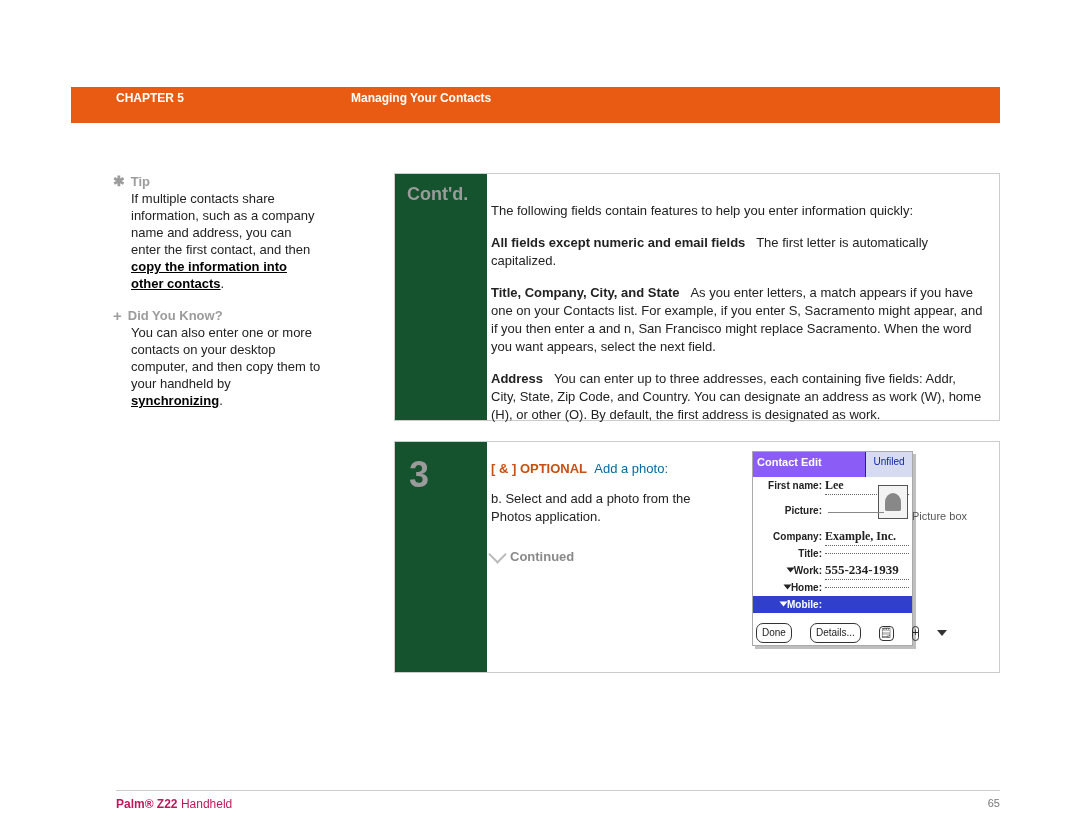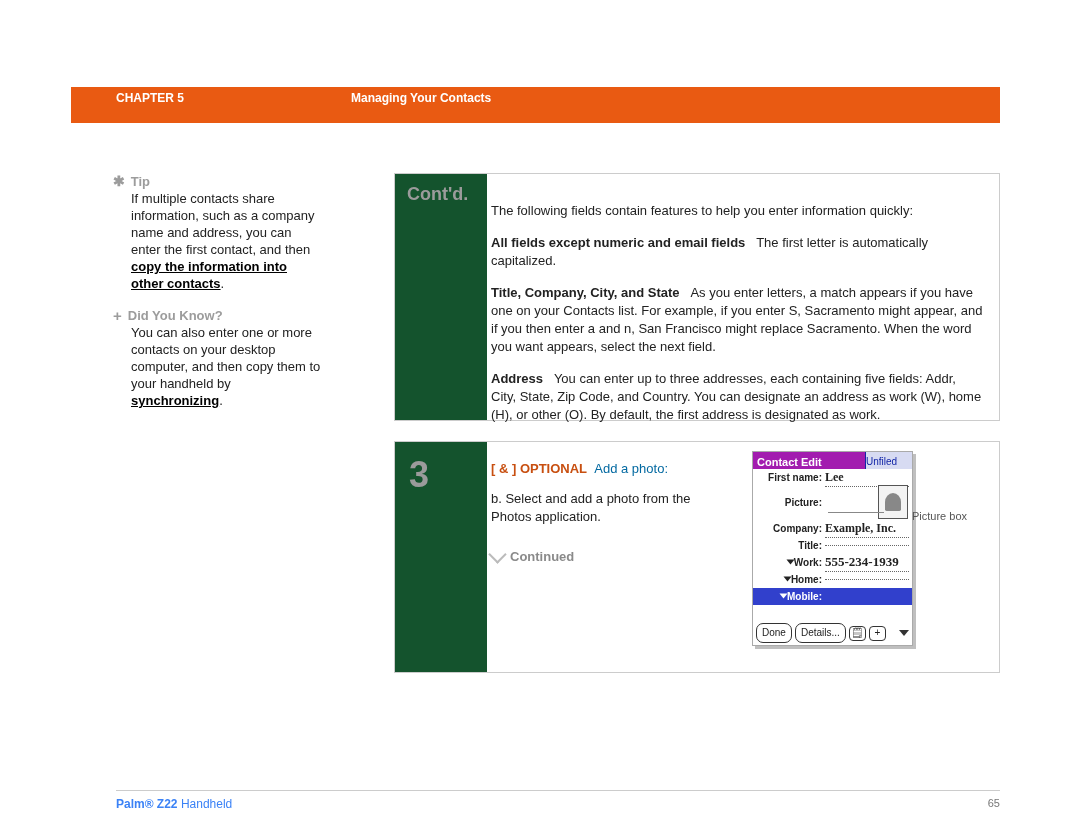--- a/index.html
+++ b/index.html
@@ -84,46 +84,46 @@
   .palm {
     position:absolute;
     right: 86px; top: 9px;
     width: 159px; height: 193px;
     border: 1px solid #aaa;
     background:#fff;
     box-shadow: 3px 3px 0 rgba(0,0,0,0.25);
     font-family: "Verdana", sans-serif;
     font-size:11px;
   }
-  .palm-header{ height:17px; background:#a21caf; color:#fff; display:flex; }
+  .palm-header{ height:25px; background:#8b5cf6; color:#fff; display:flex; }
   .palm-header .ph-left{ flex:1; font-weight:bold; padding:1px 4px; font-size:11px;}
-  .palm-header .ph-right{ width:46px; background:#d7dbf2; color:#1225a7; border-left:1px solid #1225a7; text-align:left; font-size:10px; padding-top:1px;}
+  .palm-header .ph-right{ width:46px; background:#d7dbf2; color:#1225a7; border-left:1px solid #1225a7; text-align:center; font-size:10px; padding-top:1px;}
   .palm-row{ height:17px; display:flex; align-items:center; padding:0 3px;}
   .palm-row .lbl{ width:66px; text-align:right; font-size:10px; padding-right:3px;font-weight:bold;}
   .palm-row .val{ flex:1; font-size:12px; font-family:"Times New Roman",serif; font-weight:bold; border-bottom:1px dotted #666;}
   .palm-row.sel{ background:#3140cc;}
   .palm-row.sel .lbl{ color:#fff;}
   .palm-row.sel .val{ color:#ffffff; border-bottom:1px dotted #fff;margin-top:35px;}
   .palm-picture-box{ position:absolute; top:33px; right:4px; width:28px; height:32px; border:1px solid #555; background:#f3f3f3; display:flex; align-items:center; justify-content:center;}
   .silhouette{ width:16px; height:18px; background:#888; border-radius:50% 50% 10% 10%; }
-  .palm-bottom{ position:absolute; left:0; bottom:0; right:0; height:20px; padding:2px 3px; display:flex; align-items:center; gap:3px;margin-top:36px;}
+  .palm-bottom{ position:absolute; left:0; bottom:0; right:0; height:20px; padding:2px 3px; display:flex; align-items:center; gap:18px;margin-top:36px;}
   .palm-btn{ border:1px solid #333; border-radius:7px; padding:0 5px; font-size:10px;}
   .mini-icon{ border:1px solid #333; border-radius:4px; width:15px; height:13px; display:flex; align-items:center; justify-content:center; font-size:10px;}
   .scroll-arrow{ margin-left:auto; width:0; height:0; border-left:5px solid transparent; border-right:5px solid transparent; border-top:6px solid #333;}
   .tri{ width:0; height:0; border-top:4px solid transparent; border-bottom:4px solid transparent; border-right:5px solid #222; display:inline-block; margin-right:1px; transform:rotate(-90deg);}
   .tri-white{ border-right-color:#fff; }
 
   
   #callout-line { position:absolute; top:60px; right:28px; width:56px; height:1px; background:#888; }
   #callout-label { position:absolute; top:55px; right:-80px; font-size:11px; color:#555; width:80px;}
 
   
   .footer { position:absolute; left:116px; top:790px; width:884px;
     border-top:1px solid #ccc; padding-top:6px; font-size:12px;}
-  .footer .fl { color:#3b82f6; }
+  .footer .fl { color:#be185d; }
   .footer .fr { position:absolute; right:0; top:6px; color:#777; font-size:11px;}
 </style>
 </head>
 <body>
 
 <div class="page">
 
   <div class="banner">
     <span class="chapter">CHAPTER 5</span>
     <span class="title">Managing Your Contacts</span>

